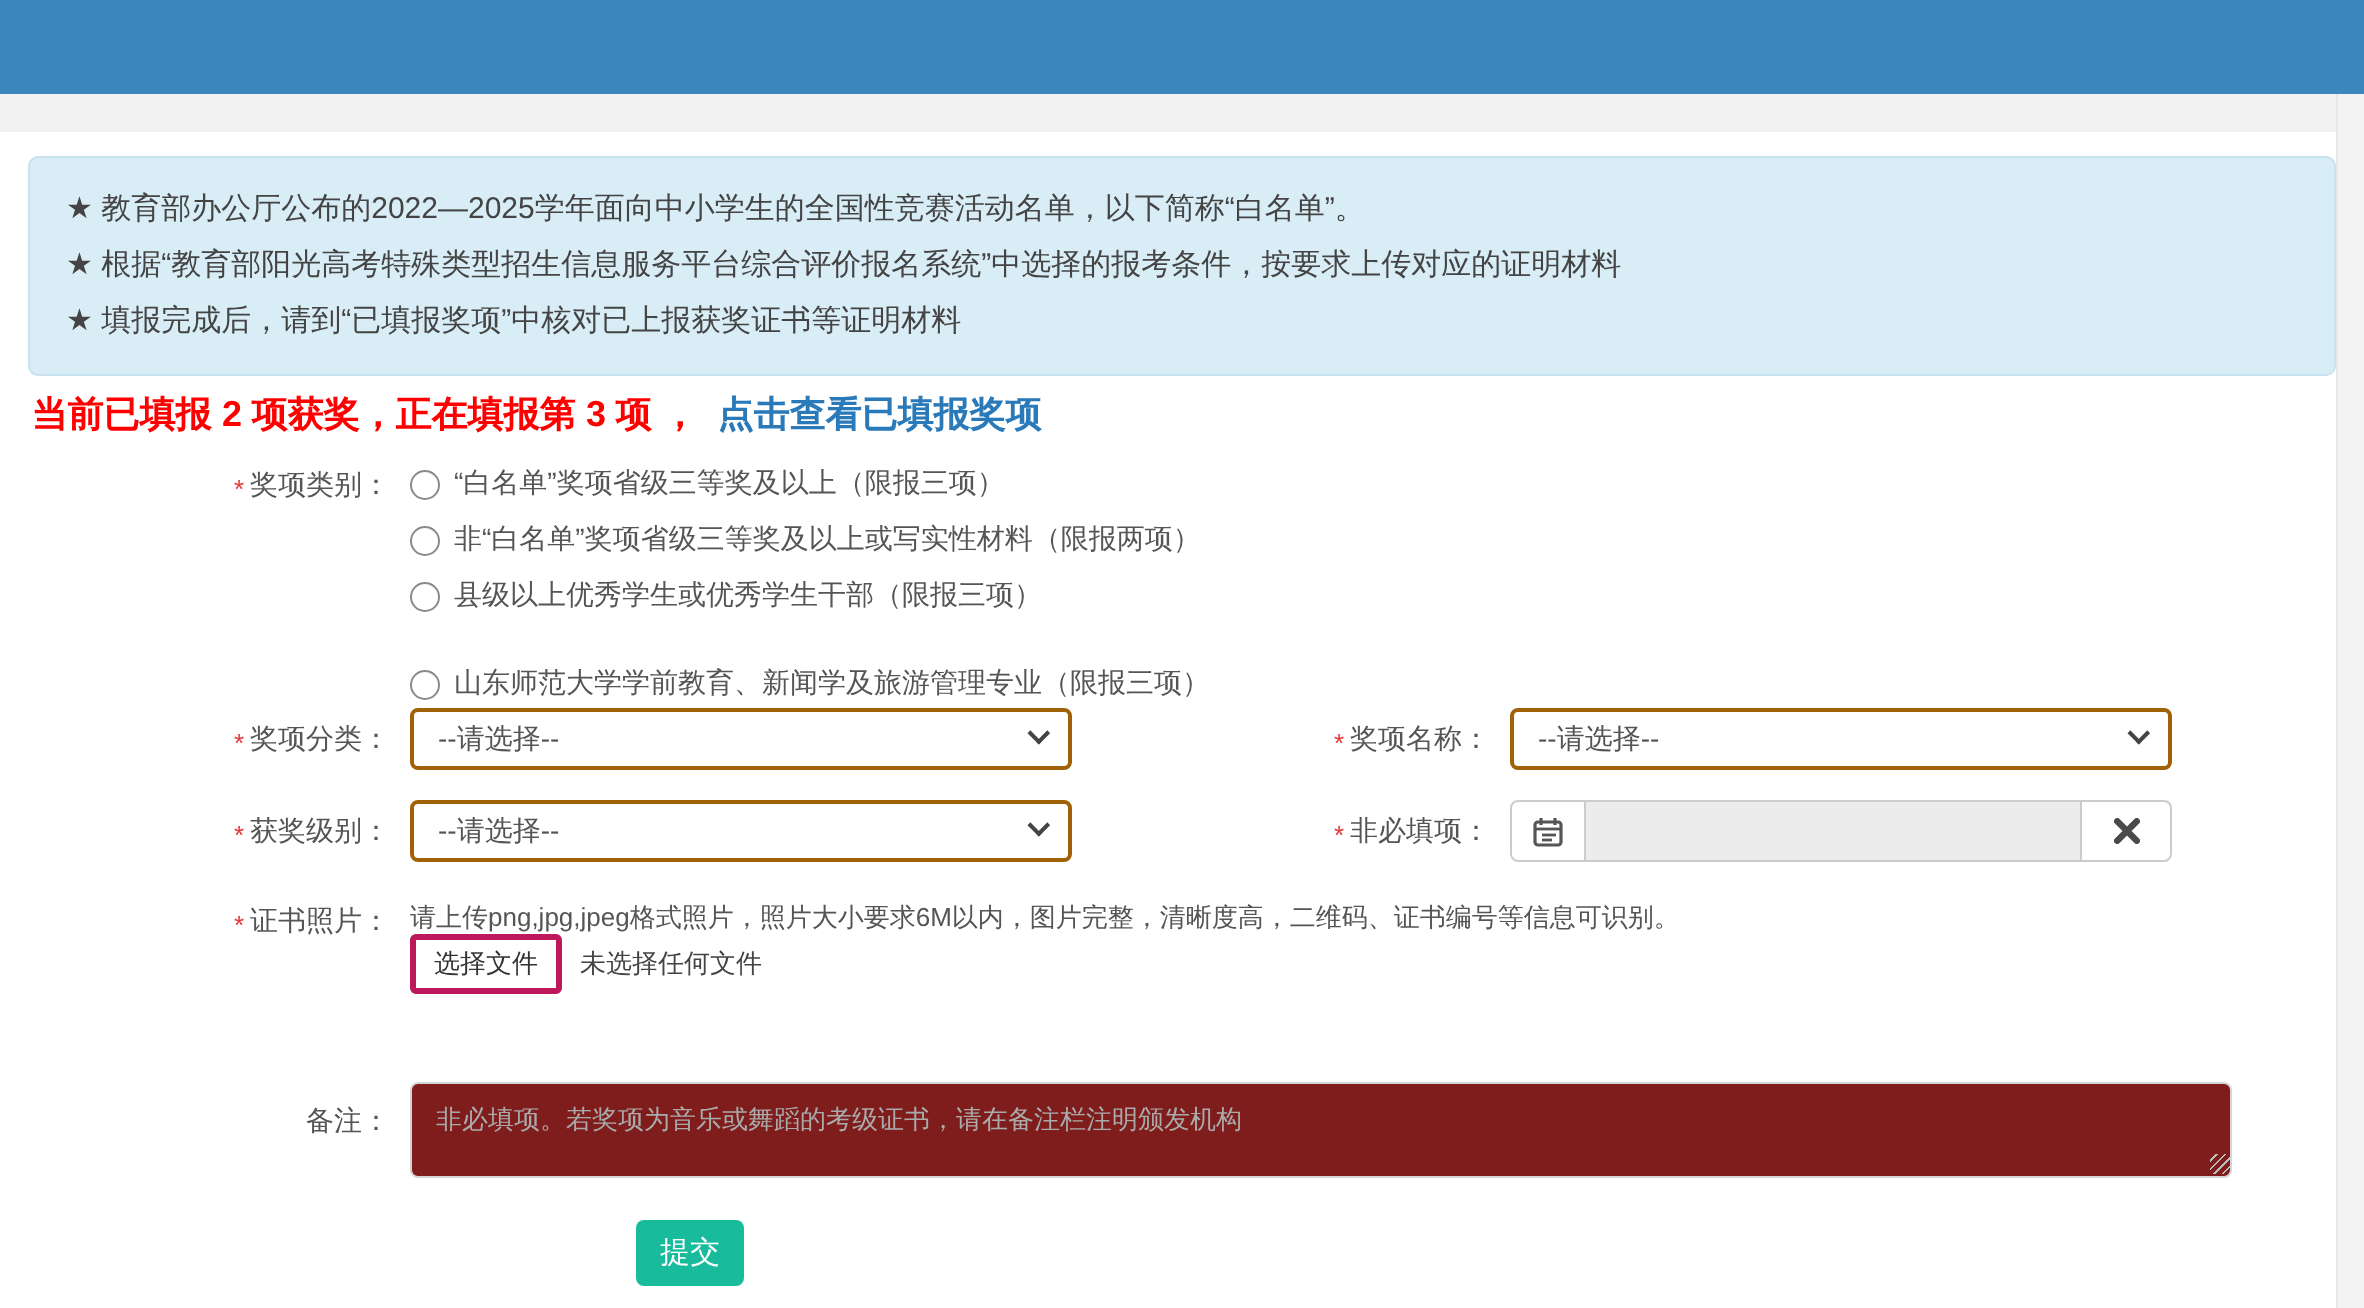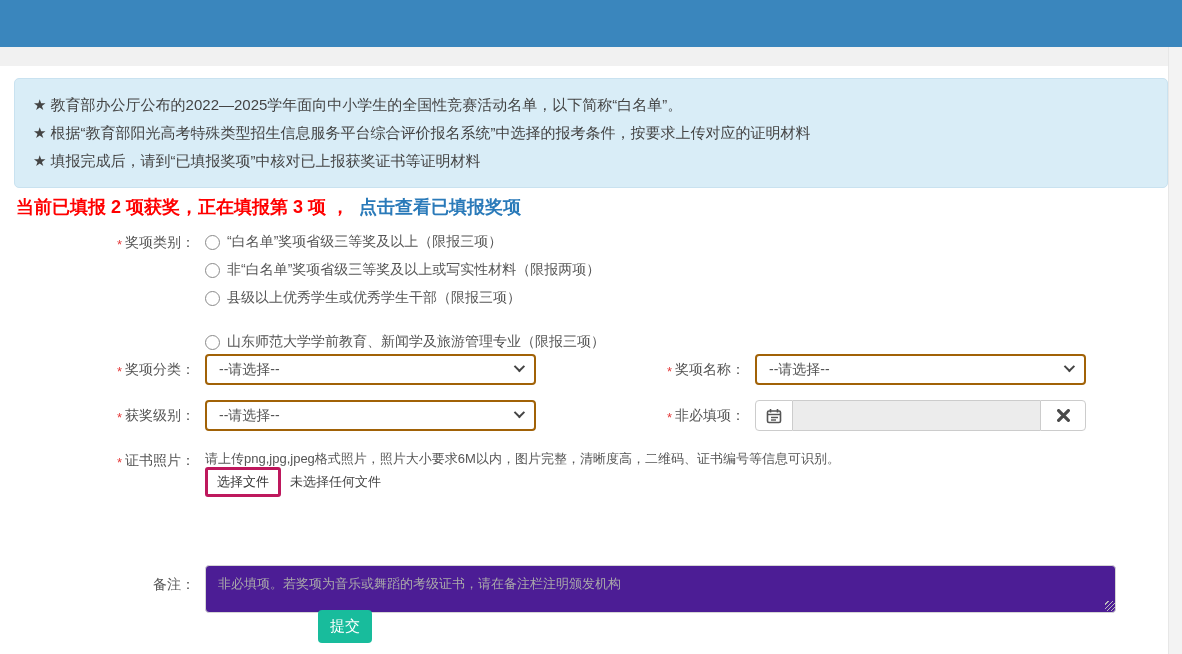--- a/index.html
+++ b/index.html
@@ -42,21 +42,21 @@
   .date-group { position:absolute; left:755px; top:0; width:331px; height:31px; display:flex; }
   .date-addon { width:38px; height:31px; background:#ffffff; border:1px solid #cccccc; border-radius:4px 0 0 4px; display:flex; align-items:center; justify-content:center; cursor:pointer; }
   .date-input { flex:1; height:31px; background:#ececec; border-top:1px solid #cccccc; border-bottom:1px solid #cccccc; }
   .date-clear { width:46px; height:31px; background:#ffffff; border:1px solid #cccccc; border-left:1px solid #cccccc; border-radius:0 4px 4px 0; display:flex; align-items:center; justify-content:center; cursor:pointer; }
 
   .hint { position:absolute; left:205px; top:0; font-size:13px; color:#555555; white-space:nowrap; }
   .file-row { position:absolute; left:205px; top:17px; display:flex; align-items:center; gap:9px; }
   .file-btn { font-size:13px; color:#333333; background:#ffffff; border:3px solid #be185d; border-radius:3px; padding:3px 9px; cursor:pointer; }
   .file-none { font-size:13px; color:#444444; }
 
-  .remark-area { position:absolute; left:205px; top:-9px; width:911px; height:48px; background:#4c1d95; border:1px solid #d5d5d5; border-radius:4px; padding:9px 12px; font-size:13px; color:#aaaaaa; resize:none; font-family:"Liberation Sans","DejaVu Sans",sans-serif; }
+  .remark-area { position:absolute; left:205px; top:-9px; width:911px; height:48px; background:#7f1d1d; border:1px solid #d5d5d5; border-radius:4px; padding:9px 12px; font-size:13px; color:#aaaaaa; resize:none; font-family:"Liberation Sans","DejaVu Sans",sans-serif; }
   .remark-area::placeholder { color:#aaaaaa; }
   .resize-grip { position:absolute; left:1105px; top:27px; width:10px; height:10px; background:
     repeating-linear-gradient(135deg, transparent 0 2px, #bbbbbb 2px 3px); cursor:nwse-resize; }
 
   .submit-btn { position:absolute; left:318px; top:382px; background:#18bc9c; color:#ffffff; font-size:15px; border:none; border-radius:4px; padding:7px 12px; cursor:pointer; font-family:inherit; }
 
   svg { display:block; }
 </style>
 </head>
 <body>
@@ -142,21 +142,21 @@
 
     <div class="row" style="top:222px; height:48px;">
       <div class="flabel" style="top:2px;"><span class="req">*</span><span>证书照片：</span></div>
       <div class="hint">请上传png,jpg,jpeg格式照片，照片大小要求6M以内，图片完整，清晰度高，二维码、证书编号等信息可识别。</div>
       <div class="file-row">
         <button class="file-btn">选择文件</button>
         <span class="file-none">未选择任何文件</span>
       </div>
     </div>
 
-    <div class="row" style="top:322px; height:50px;margin-top:24px;">
+    <div class="row" style="top:322px; height:50px;">
       <div class="flabel" style="top:2px;">备注：</div>
       <textarea class="remark-area" placeholder="非必填项。若奖项为音乐或舞蹈的考级证书，请在备注栏注明颁发机构" style=""></textarea>
       <div class="resize-grip"></div>
     </div>
 
     <button class="submit-btn">提交</button>
 
   </div>
 </div>
 

